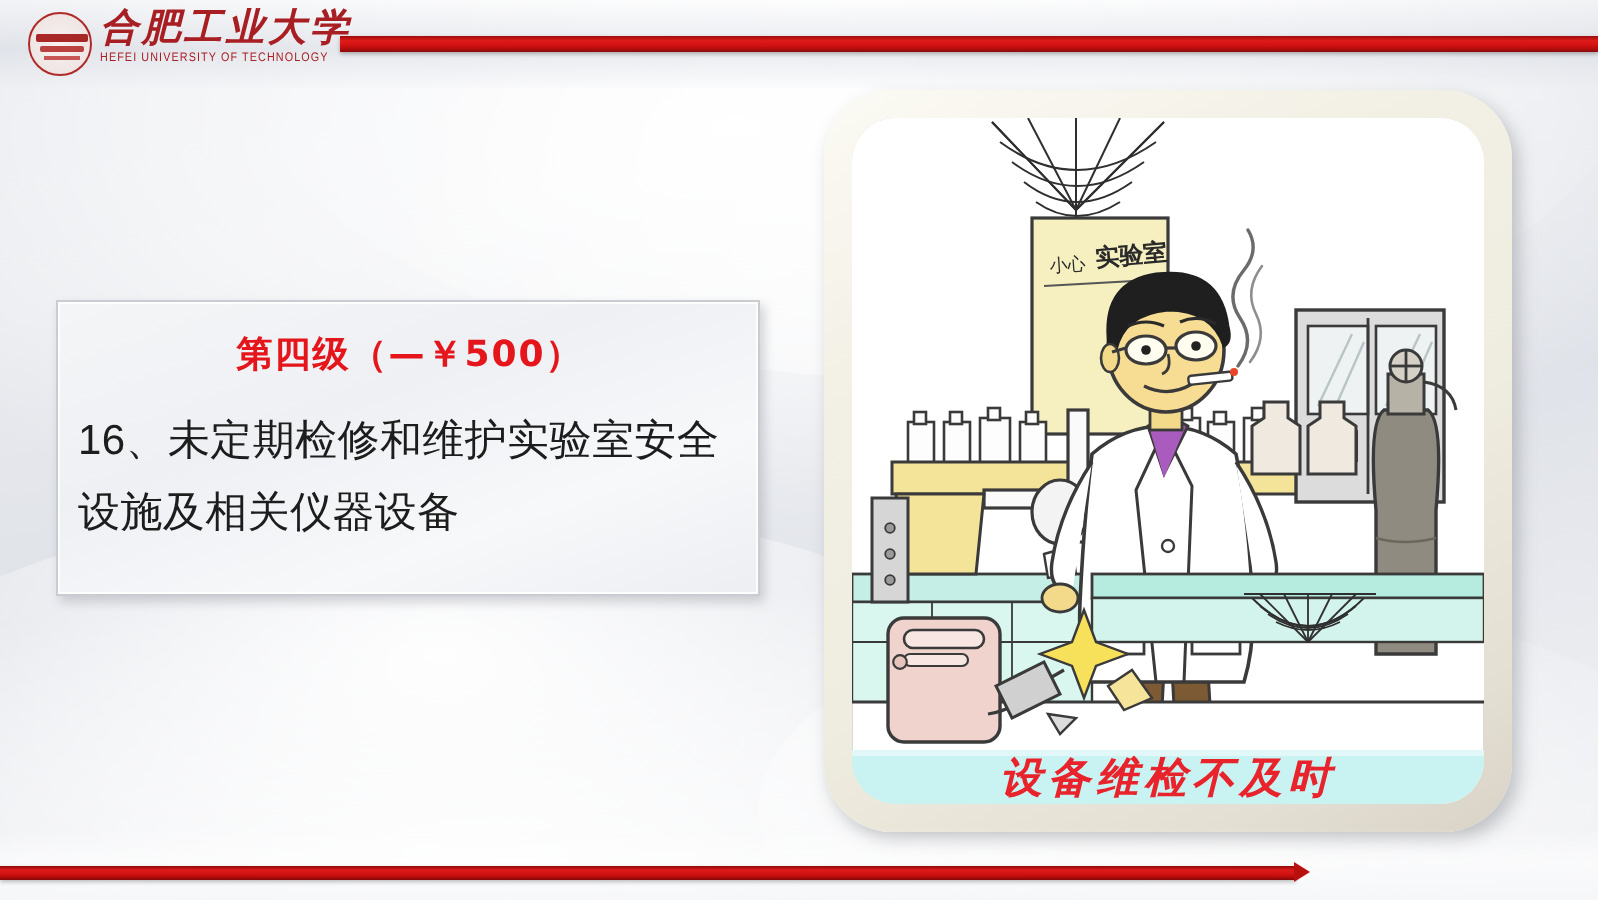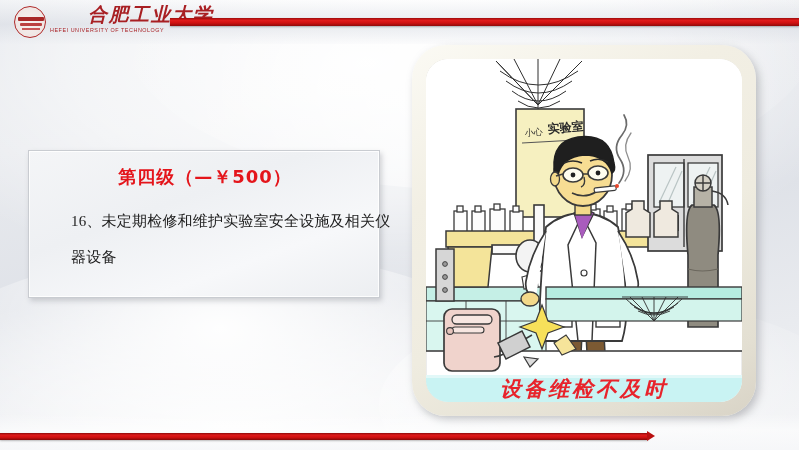--- a/index.html
+++ b/index.html
@@ -52,21 +52,20 @@
     content:"";position:absolute;left:5px;top:16px;width:22px;height:3px;
     background:#bb4040;border-radius:1px;
   }
   #logo .seal .bar3{position:absolute;left:7px;top:21px;width:18px;height:2px;background:#c85555;}
   #logo .cn{
     position:absolute;left:42px;top:1px;
     font-family:"DejaVu Serif","Liberation Serif",serif;
     font-size:19px;font-weight:bold;color:#a81f23;letter-spacing:2px;
     white-space:nowrap;line-height:22px;
     font-style:italic;
-    margin-left:38px;
   }
   #logo .en{
     position:absolute;left:42px;top:24px;
     font-size:5.4px;color:#a81f23;letter-spacing:0.55px;white-space:nowrap;
     transform:scaleY(1.15);transform-origin:left top;
   }
   #headerbar{
     position:absolute;left:170px;top:18px;width:629px;height:8px;
     background:linear-gradient(180deg,#9c0d0d 0%,#e01b1b 30%,#cf1111 62%,#8f0a0a 100%);
     box-shadow:0 1px 2px rgba(0,0,0,0.28);
@@ -86,24 +85,23 @@
     box-sizing:border-box;
   }
   #panel-title{
     position:absolute;left:0;top:14px;width:352px;text-align:center;
     font-family:"DejaVu Sans","Liberation Sans",sans-serif;
     font-size:18px;font-weight:bold;color:#e4151b;
     letter-spacing:1px;white-space:nowrap;
   }
   #panel-body{
     position:absolute;left:10px;top:52px;width:334px;
-    font-family:Liberation Serif, serif;
-    font-size:15px;color:#1d1d1d;line-height:36px;
+    font-family:Liberation Sans, sans-serif;
+    font-size:21px;color:#1d1d1d;line-height:36px;
     letter-spacing:0.2px;
-    margin-left:32px;
   }
 
   
   #frame{
     position:absolute;left:412px;top:45px;width:344px;height:371px;
     border-radius:34px;
     background:linear-gradient(152deg,#fbfaf4 0%,#f2efe4 30%,#efece0 58%,#e3dfd2 86%,#d8d3c6 100%);
     box-shadow:3px 4px 9px rgba(110,112,118,0.40);
     box-sizing:border-box;
   }

